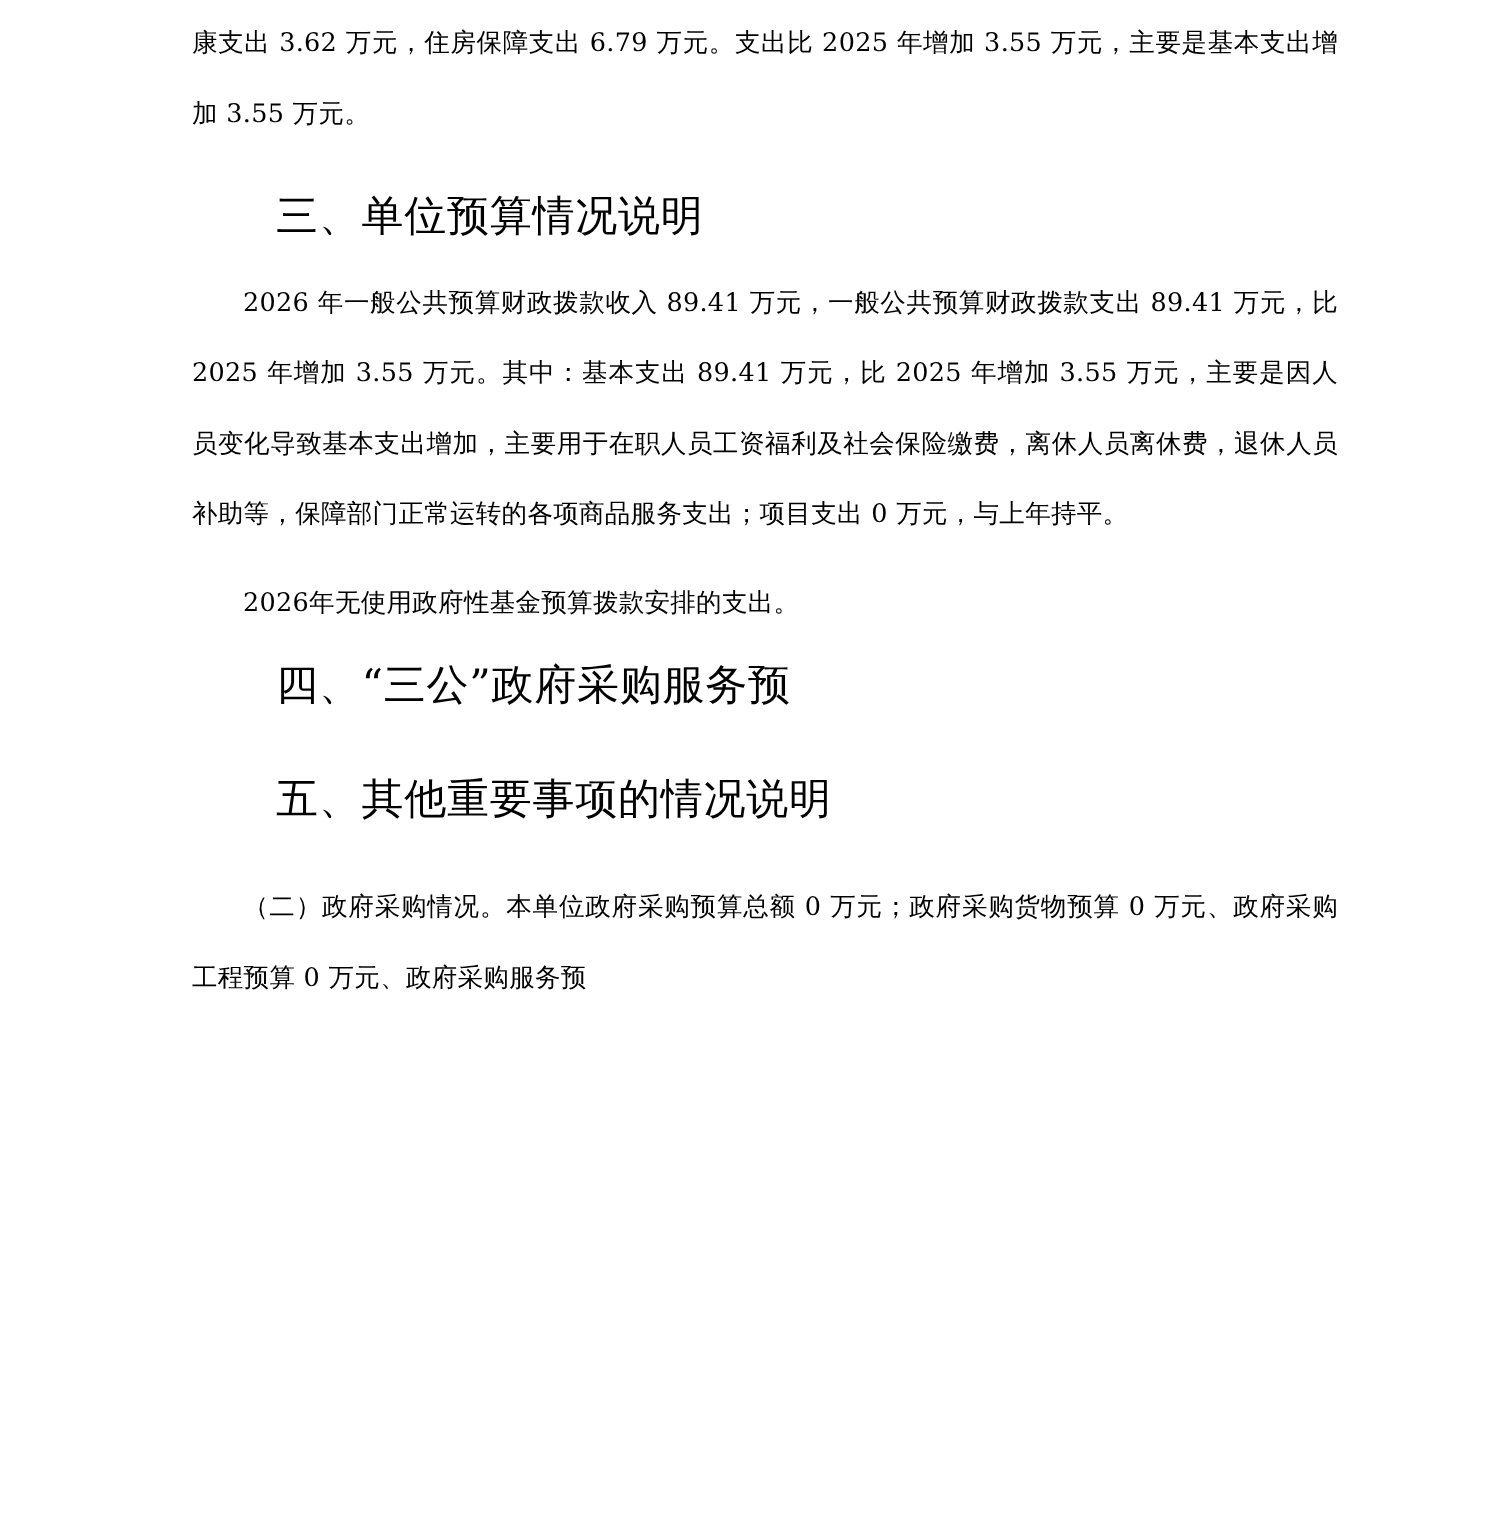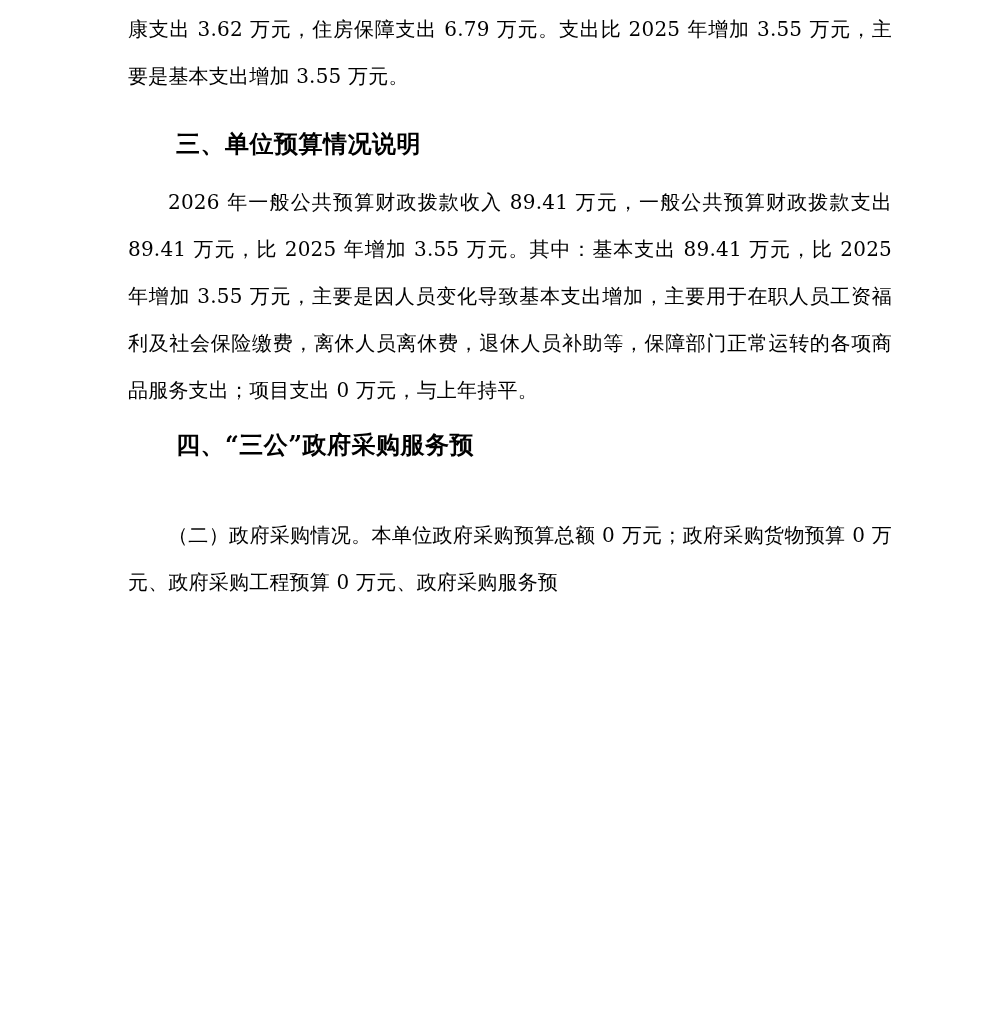--- a/index.html
+++ b/index.html
@@ -15,60 +15,62 @@
     overflow: hidden;
   }
   .page {
     width: 1000px;
     height: 1009px;
     box-sizing: border-box;
     padding: 6px 108px 0 128px;
     position: relative;
   }
   .para {
-    font-size: 20px;
+    font-size: 17px;
     line-height: 47px;
     text-align: justify;
     text-justify: inter-ideograph;
     margin: 0 0 3px 0;
     letter-spacing: 0.2px;
   }
   .para.indent {
     text-indent: 2em;
     margin-top: 12px;
   }
   .heading {
-    font-size: 24px;
+    font-size: 28px;
     line-height: 47px;
-    font-weight: bold;
+    font-weight: normal;
     margin: 7px 0 4px 0;
     text-indent: 2em;
     letter-spacing: 0.5px;
   }
   .spacer-sm { height: 10px; }
   .spacer-md { height: 18px; }
 </style>
 </head>
 <body>
 
 <div class="page">
 
   <p class="para">康支出 3.62 万元，住房保障支出 6.79 万元。支出比 2025 年增加 3.55 万元，主要是基本支出增加 3.55 万元。</p>
 
   <div class="spacer-sm"></div>
 
   <h2 class="heading">三、单位预算情况说明</h2>
 
   <p class="para indent">2026 年一般公共预算财政拨款收入 89.41 万元，一般公共预算财政拨款支出 89.41 万元，比 2025 年增加 3.55 万元。其中：基本支出 89.41 万元，比 2025 年增加 3.55 万元，主要是因人员变化导致基本支出增加，主要用于在职人员工资福利及社会保险缴费，离休人员离休费，退休人员补助等，保障部门正常运转的各项商品服务支出；项目支出 0 万元，与上年持平。</p>
 
+  <p class="para indent">2026年无使用政府性基金预算拨款安排的支出。</p>
 
   <h2 class="heading">四、“三公”政府采购服务预</h2>
 
 
   <div class="spacer-md"></div>
 
+  <h2 class="heading">五、其他重要事项的情况说明</h2>
 
 
   <div class="spacer-sm"></div>
 
   <p class="para indent">（二）政府采购情况。本单位政府采购预算总额 0 万元；政府采购货物预算 0 万元、政府采购工程预算 0 万元、政府采购服务预</p>
 
 </div>
 
 </body></html>

